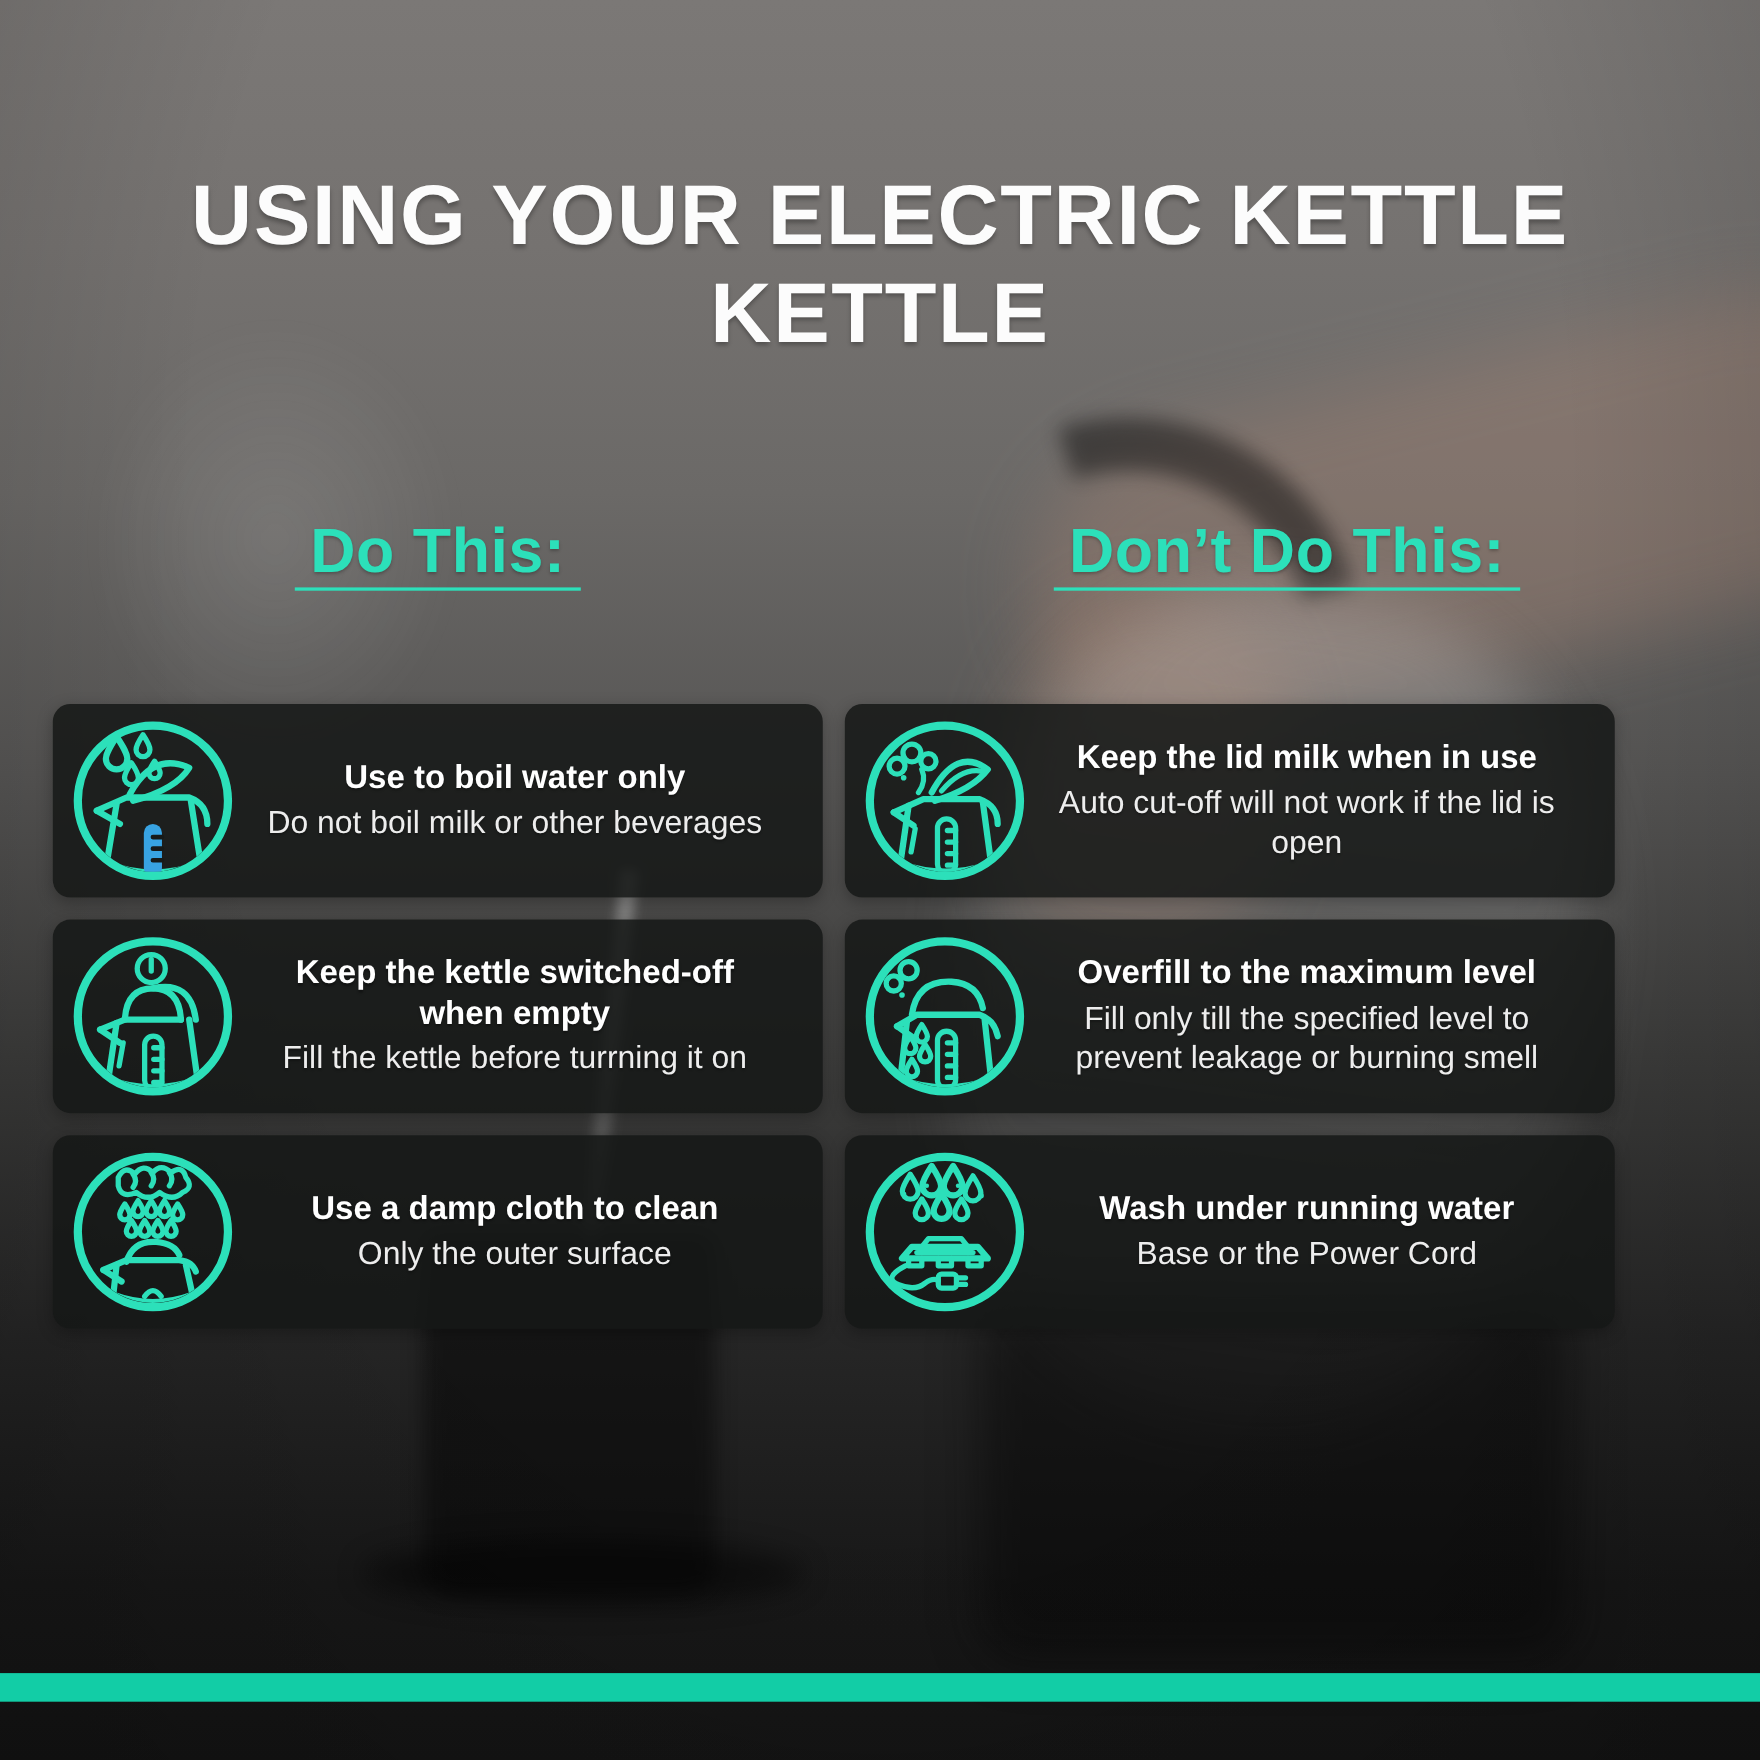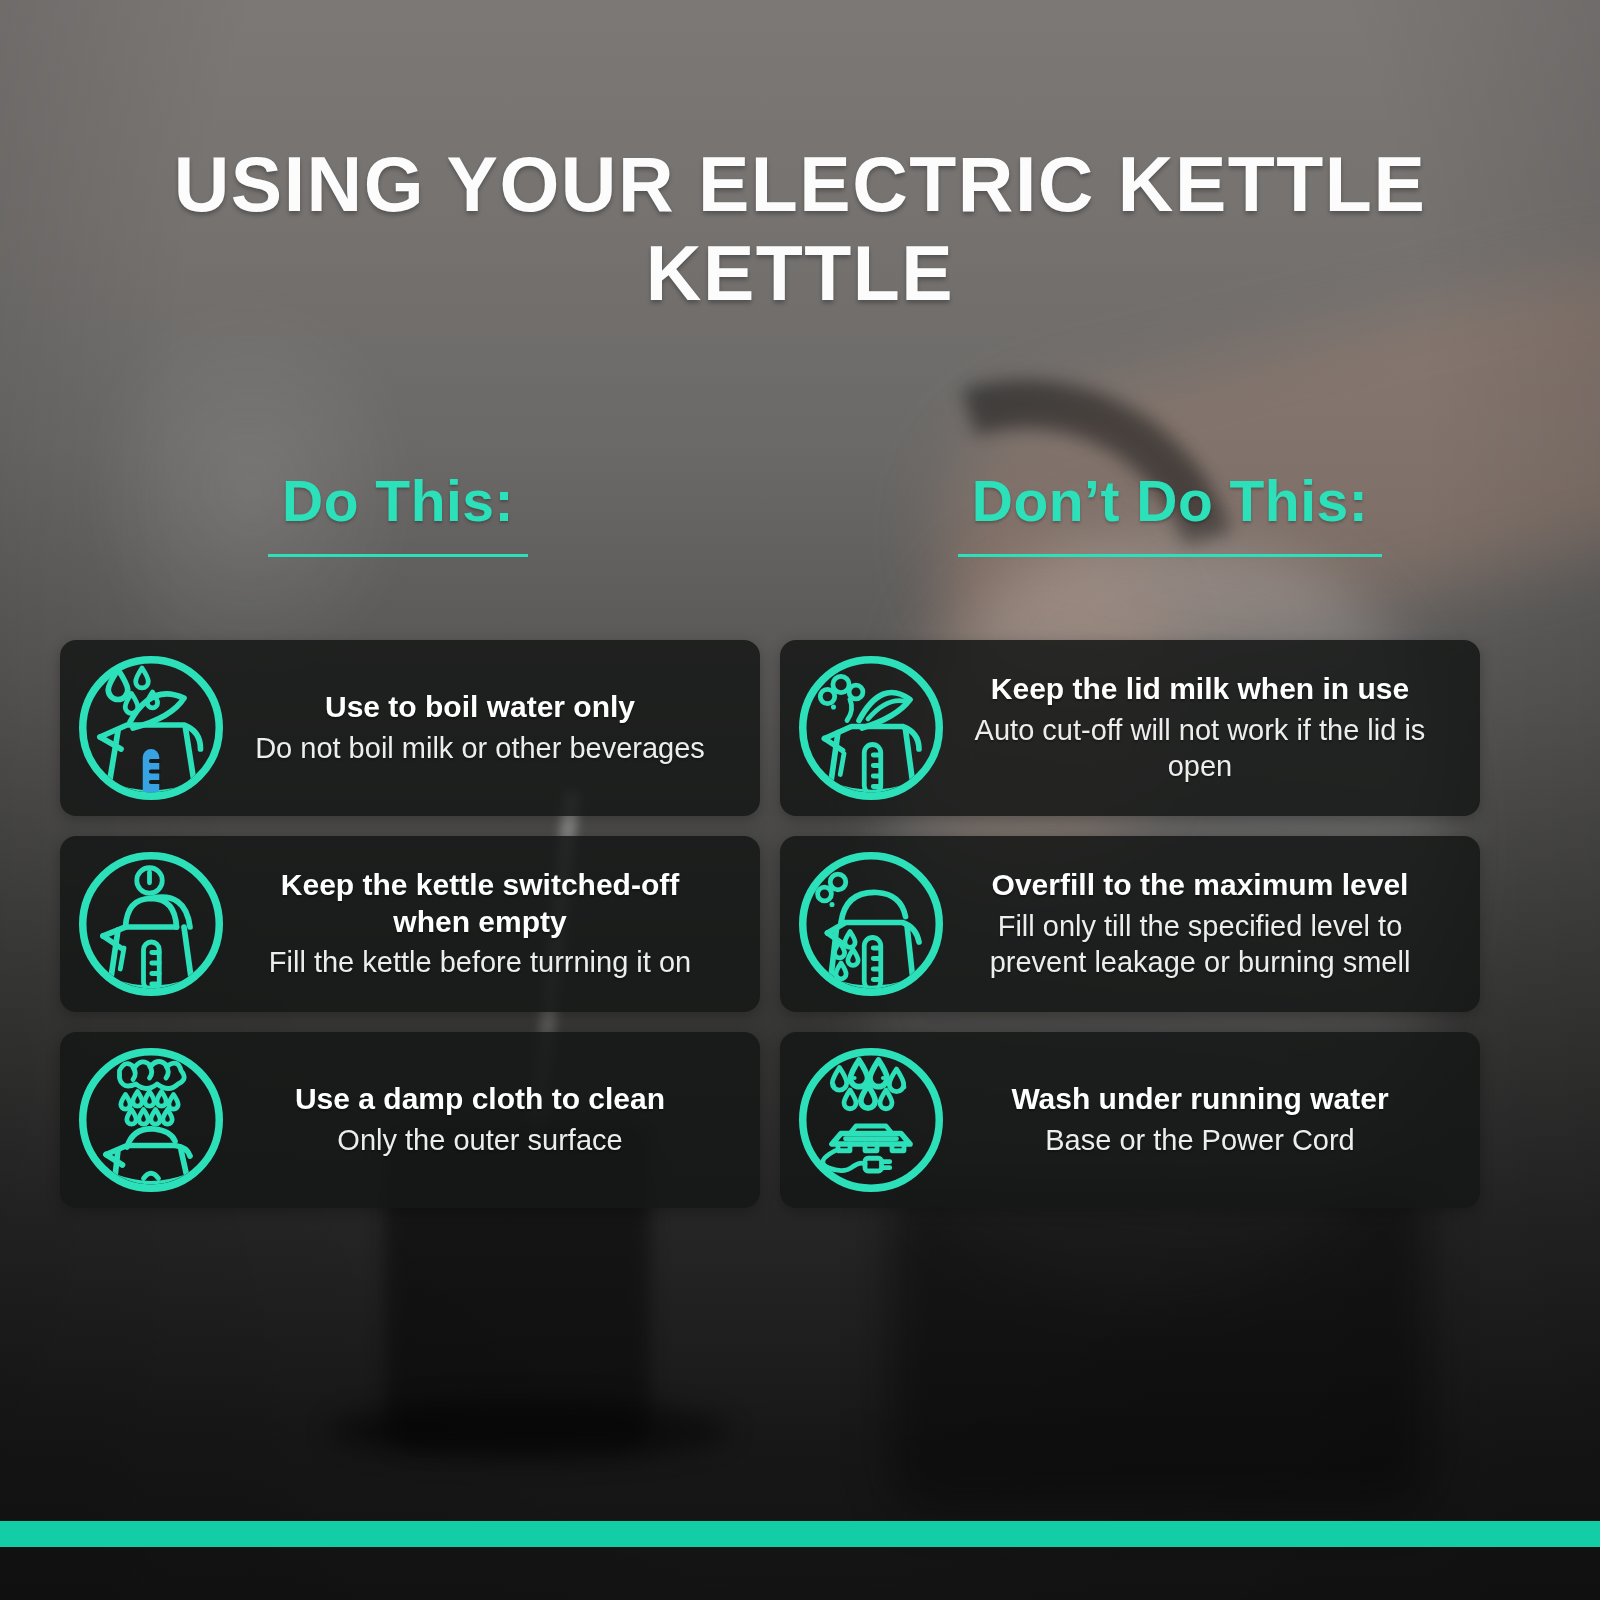--- a/index.html
+++ b/index.html
@@ -32,37 +32,37 @@
     transform:rotate(6deg);filter:blur(5px)}
   .ph-cup{left:385px;top:1120px;width:265px;height:330px;background:rgba(8,9,9,0.58);
     border-radius:16px 16px 28px 28px;filter:blur(9px)}
   .ph-saucer{left:330px;top:1400px;width:400px;height:60px;background:rgba(0,0,0,0.45);
     border-radius:50%;filter:blur(12px)}
   .ph-base{right:170px;top:1180px;width:540px;height:330px;background:rgba(5,6,6,0.5);
     border-radius:40px;filter:blur(22px)}
   .ph-vignette{inset:0;background:radial-gradient(ellipse at 50% 28%,rgba(0,0,0,0) 55%,rgba(0,0,0,0.22) 100%)}
 
   .title{
-    position:absolute;top:140px;left:0;width:100%;text-align:center;
+    position:absolute;top:152px;left:0;width:100%;text-align:center;
     color:#fcfcfc;font-weight:700;font-size:77px;line-height:1.16;letter-spacing:1.5px;
     text-shadow:0 3px 4px rgba(0,0,0,0.28);
   }
   .title span{display:block}
 
   .col-heading{
     position:absolute;top:468px;width:700px;text-align:center;
     color:var(--accent);font-weight:700;font-size:57px;letter-spacing:0.5px;
     text-shadow:0 2px 3px rgba(0,0,0,0.25);
   }
   .col-heading.left{left:48px}
   .col-heading.right{left:820px}
-  .col-heading span{display:inline-block;border-bottom:3px solid var(--accent);padding:0 14px 20px}
+  .col-heading span{display:inline-block;border-bottom:3px solid var(--accent);padding:0 14px 0}
 
   .grid{
-    position:absolute;top:640px;left:60px;width:1504px;
+    position:absolute;top:640px;left:48px;width:1504px;
     display:grid;grid-template-columns:700px 700px;column-gap:72px;row-gap:128px;gap:20px;
   }
   .card{
     height:176px;border-radius:16px;background:rgba(21,23,22,0.86);
     display:flex;align-items:center;padding:12px 26px 12px 16px;
     box-shadow:0 4px 14px rgba(0,0,0,0.25);
   }
   .icon-wrap{flex:0 0 150px;width:150px;height:150px}
   .icon-svg{width:150px;height:150px;display:block}
   .icon-svg .ring{fill:none;stroke:var(--accent);stroke-width:5}

